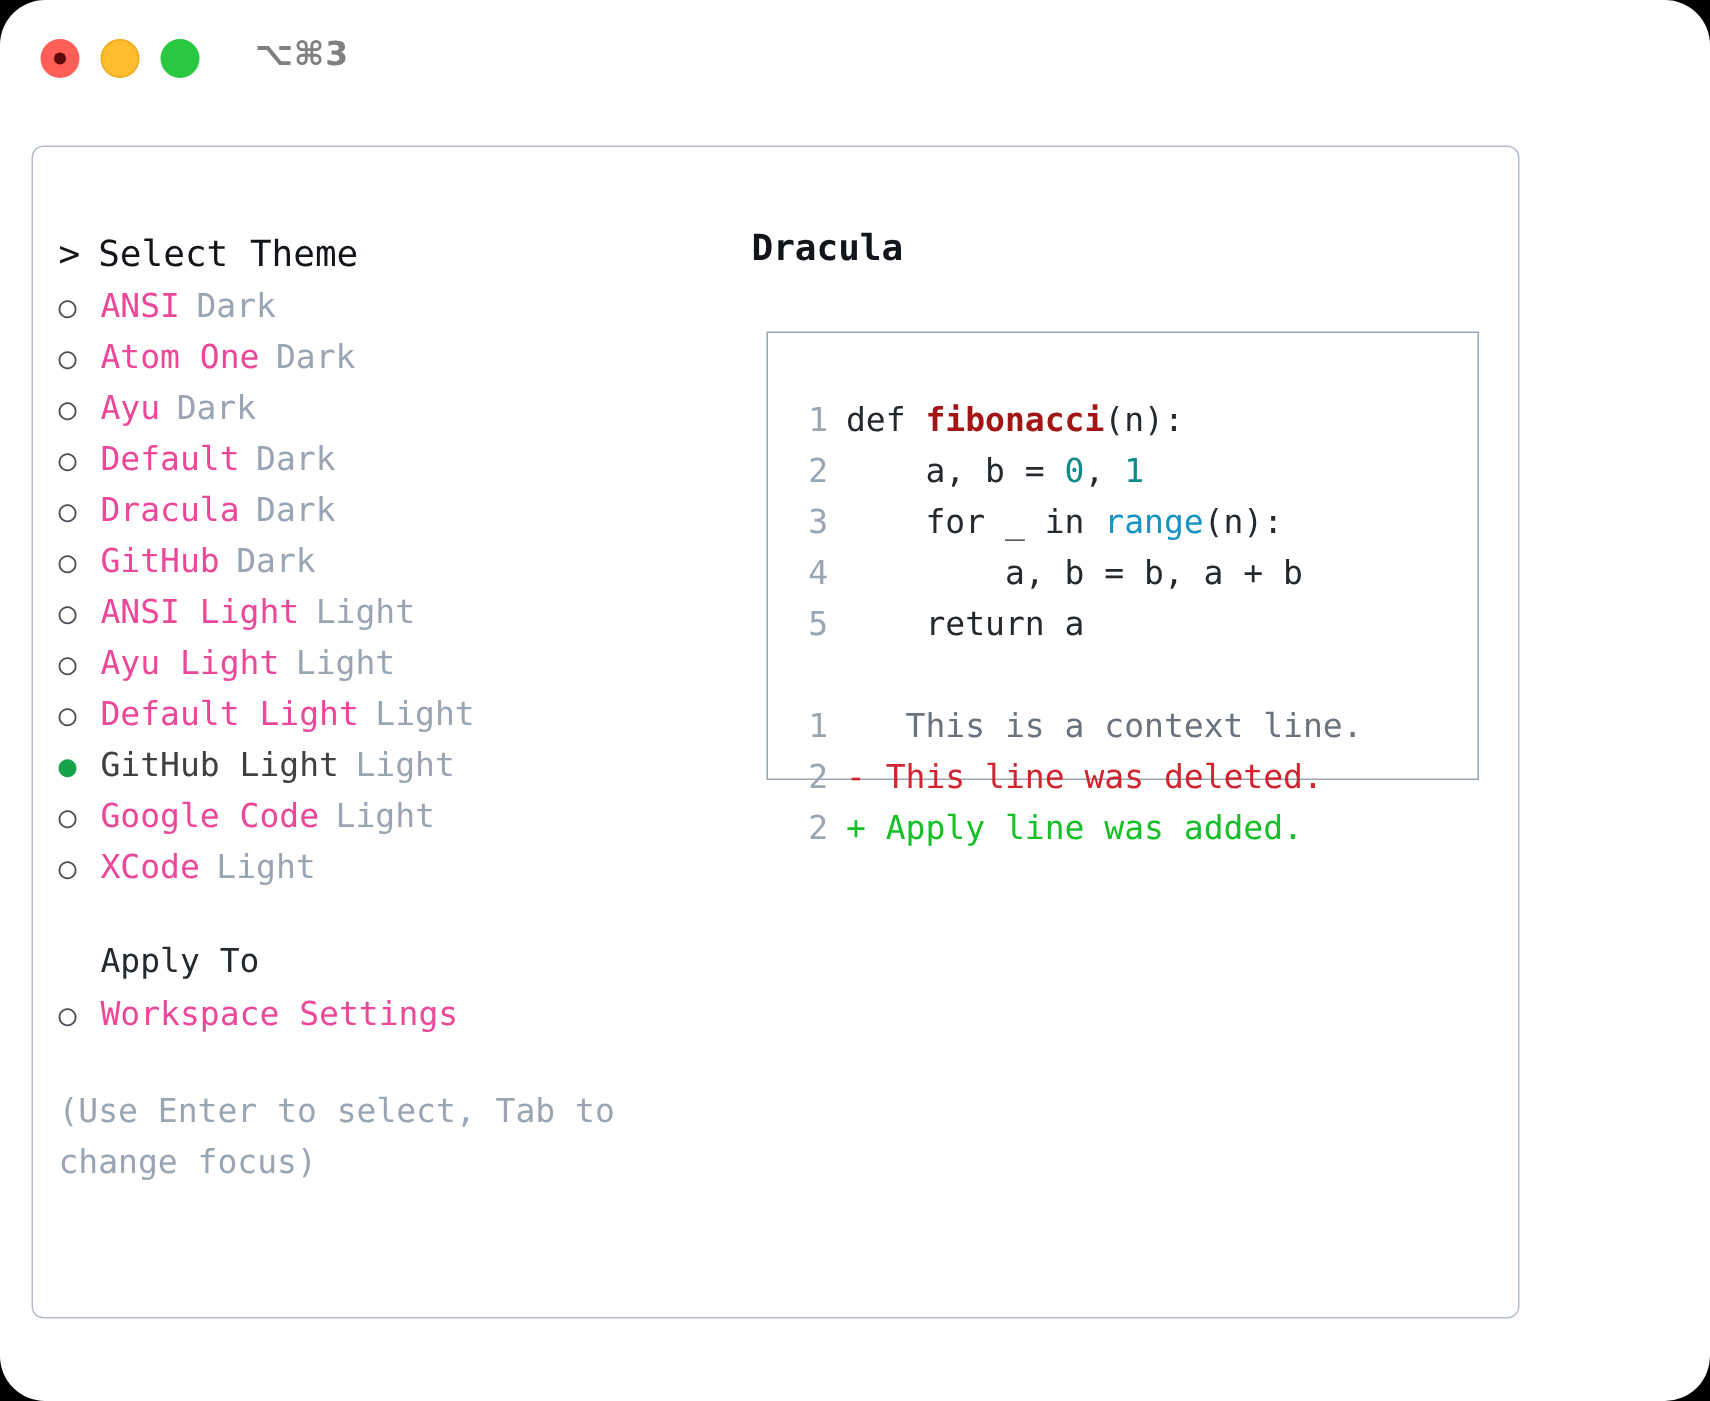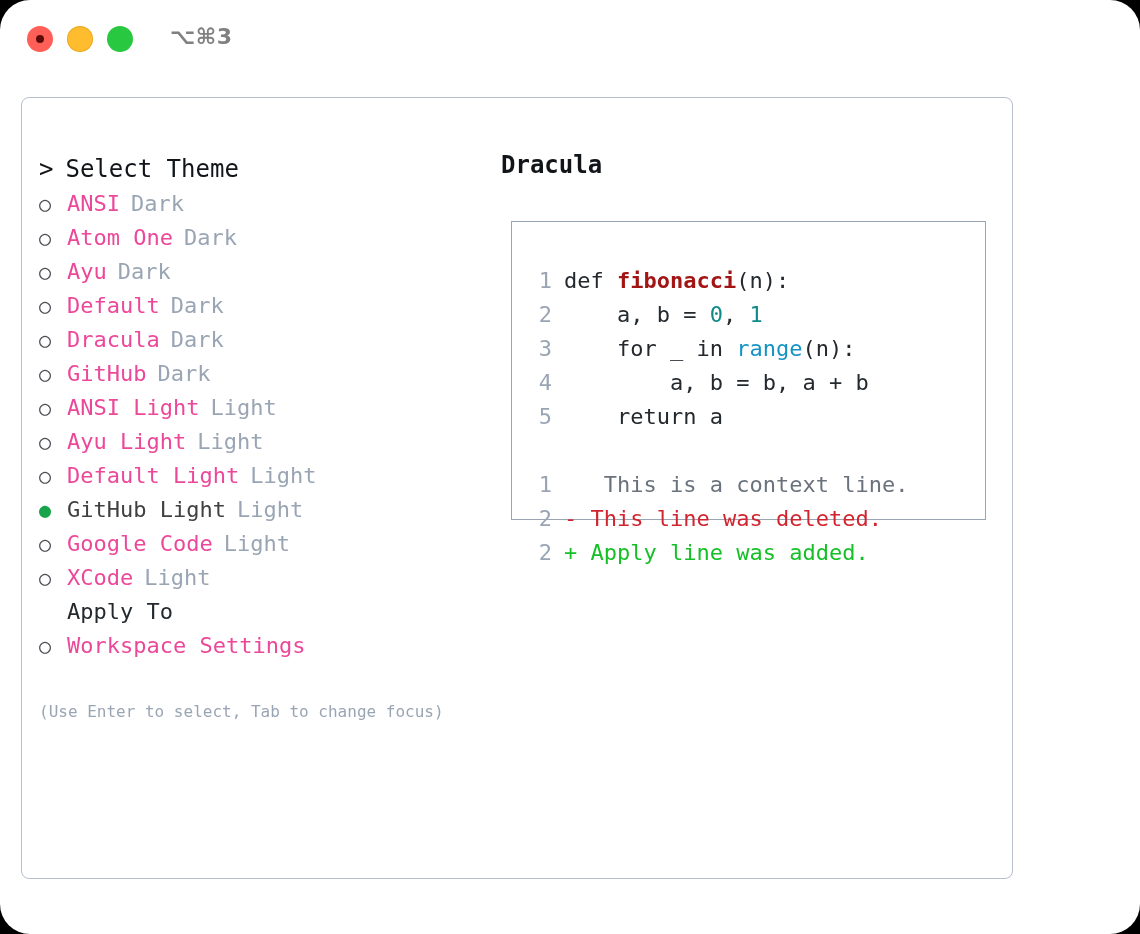--- a/index.html
+++ b/index.html
@@ -104,32 +104,32 @@
   #theme-header {
     height: 36px;
     line-height: 36px;
     font-size: 24px;
     font-weight: normal;
     color: #111418;
     white-space: nowrap;
   }
   #theme-header .caret { margin-right: 12px; }
 
-  #apply-block { }
+  #apply-block { margin-top: 30px; }
   #apply-heading {
     height: 34px;
     line-height: 34px;
     font-size: 22px;
     color: #24292e;
     padding-left: 28px;
   }
 
   #hint {
     margin-top: 32px;
-    font-size: 16px;
+    font-size: 22px;
     line-height: 34px;
     color: #9aa5b4;
     width: 410px;
   }
 
   
   #preview-title {
     position: absolute;
     left: 479px;
     top: 53px;

